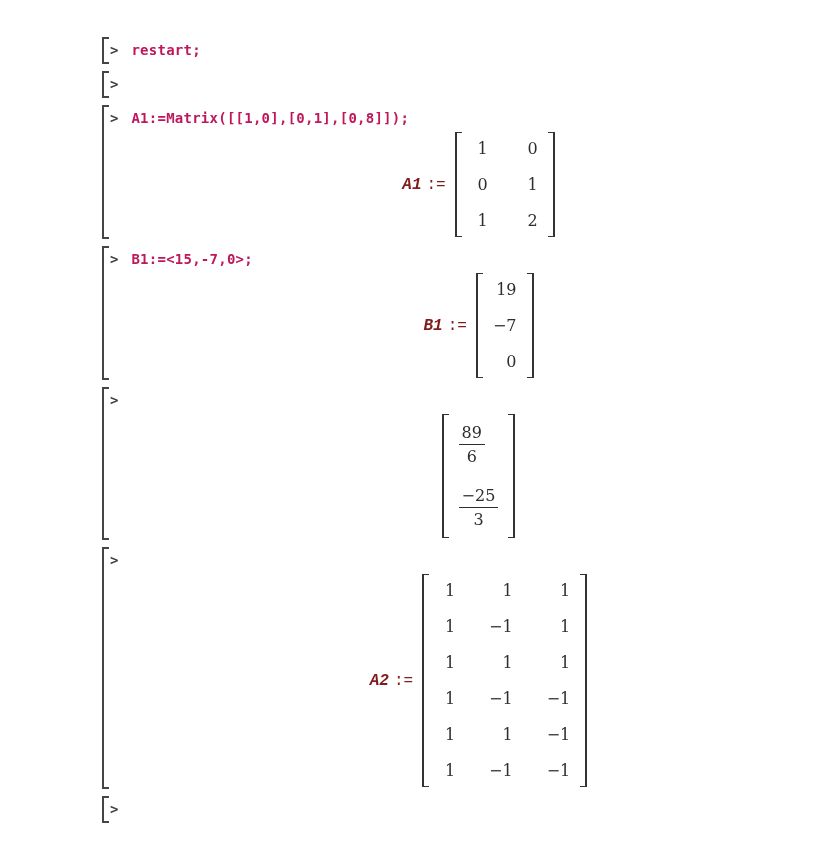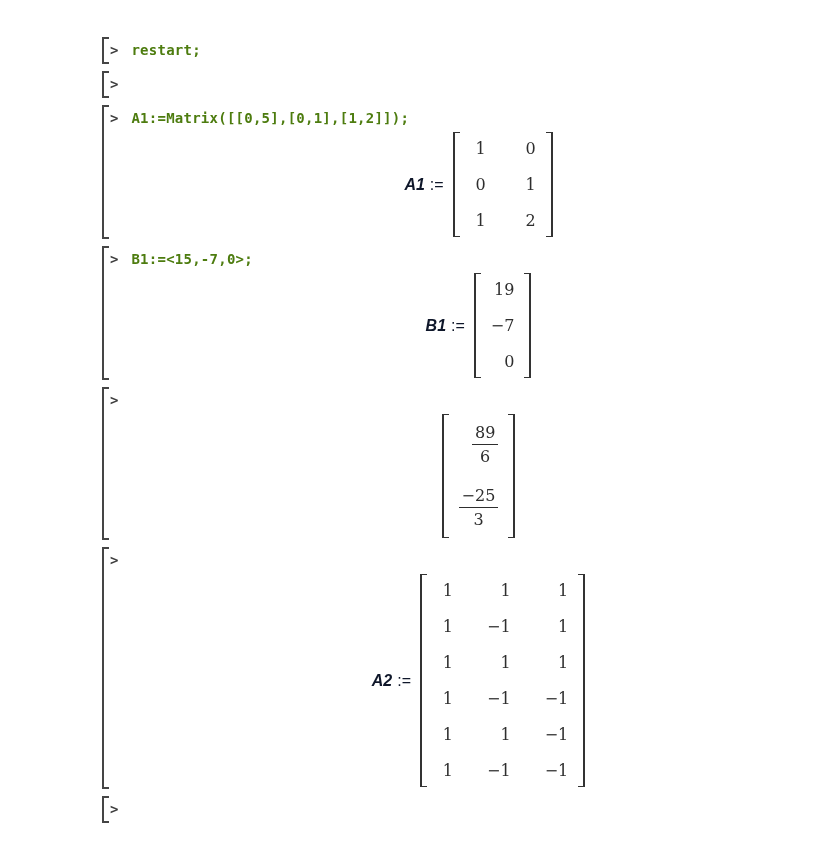--- a/index.html
+++ b/index.html
@@ -18,50 +18,50 @@
     border-bottom:2px solid #454545;
   }
   .group-body { flex:1 1 auto; min-width:0; }
 
   .input-line { display:flex; align-items:center; padding:4px 0 5px; }
   .prompt {
     color:#3f3f3f; font-weight:bold; font-size:14px;
     padding-left:1px; line-height:18px;
   }
   .code {
-    color:#4d7c0f; font-weight:bold; font-size:14px; line-height:18px;
+    color:#be185d; font-weight:bold; font-size:14px; line-height:18px;
     margin-left:13px; letter-spacing:0.25px; white-space:pre;
   }
 
   .output-line {
     display:flex; justify-content:center; align-items:center;
     padding:0 0 2px; transform:translateX(8px);
   }
   .assign-label {
-    font-family:Liberation Sans, sans-serif; font-size:16px; color:#0f172a;
+    font-family:Liberation Mono, monospace; font-size:16px; color:#7f1d1d;
     margin-right:9px; white-space:nowrap;
   }
   .assign-label .vname { font-style:italic; font-weight:bold; margin-right:5px; }
   .assign-label .aop { font-style:normal; }
 
   .matrix { display:flex; align-items:stretch; }
   .mbracket { width:7px; flex:0 0 7px; }
   .mbracket.left  { border-left:2px solid #333;  border-top:1.6px solid #333; border-bottom:1.6px solid #333; }
   .mbracket.right { border-right:2px solid #333; border-top:1.6px solid #333; border-bottom:1.6px solid #333; }
   .mgrid {
     display:grid; padding:7px 10px;
     column-gap:34px; row-gap:17px; align-items:center;
   }
   .mgrid.frac-grid { row-gap:20px; padding:9px 10px; }
   .mcell {
     font-family:"DejaVu Serif", serif; font-size:16px; line-height:19px;
     color:#2e2e2e; min-width:16px;
     display:flex; justify-content:flex-end; align-items:center;
   }
-  .mcell.center { justify-content:flex-end; }
+  .mcell.center { justify-content:flex-start; }
   .frac { display:inline-flex; flex-direction:column; align-items:center; }
   .frac .fnum { padding:0 3px 2px; border-bottom:1.7px solid #2e2e2e; text-align:center; }
   .frac .fden { padding-top:2px; text-align:center; }
 </style>
 </head>
 <body>
 
 <div class="worksheet">
 
   <section class="exec-group">
@@ -81,21 +81,21 @@
         <span class="prompt">&gt;</span>
       </div>
     </div>
   </section>
 
   <section class="exec-group">
     <div class="group-bracket"></div>
     <div class="group-body">
       <div class="input-line">
         <span class="prompt">&gt;</span>
-        <span class="code">A1:=Matrix([[0,5],[0,1],[1,2]]);</span>
+        <span class="code">A1:=Matrix([[1,0],[0,1],[0,8]]);</span>
       </div>
       <div class="output-line">
         <span class="assign-label"><span class="vname">A1</span><span class="aop">:=</span></span>
         <div class="matrix">
             <div class="mbracket left"></div>
             <div class="mgrid" style="grid-template-columns: repeat(2, auto);">
               <div class="mcell">1</div>
               <div class="mcell">0</div>
               <div class="mcell">0</div>
               <div class="mcell">1</div>

